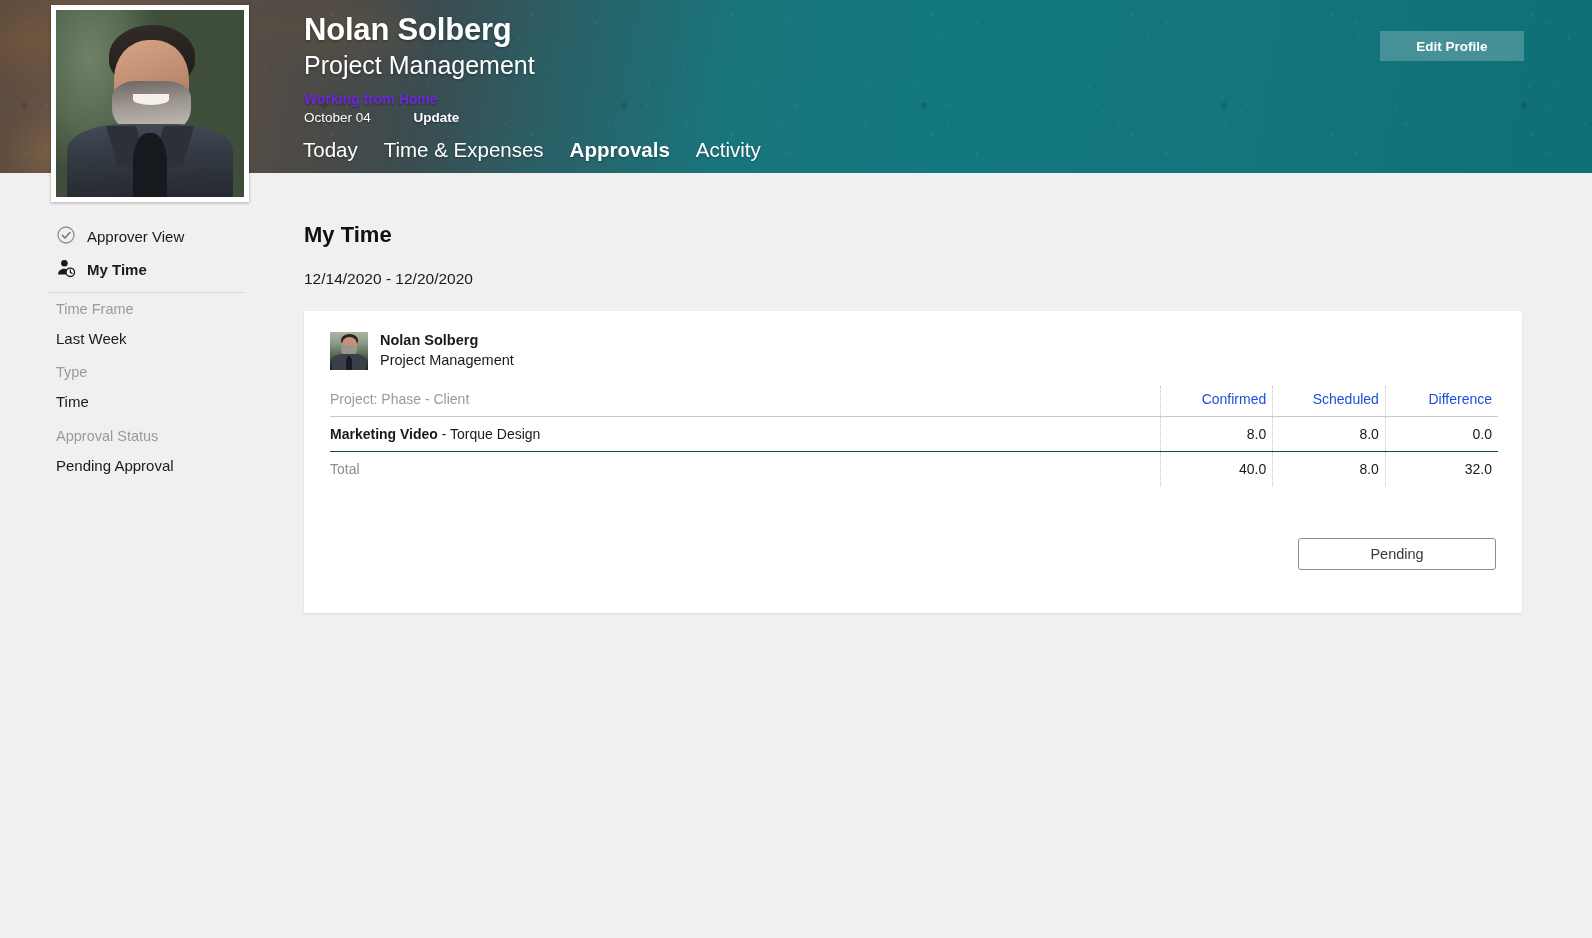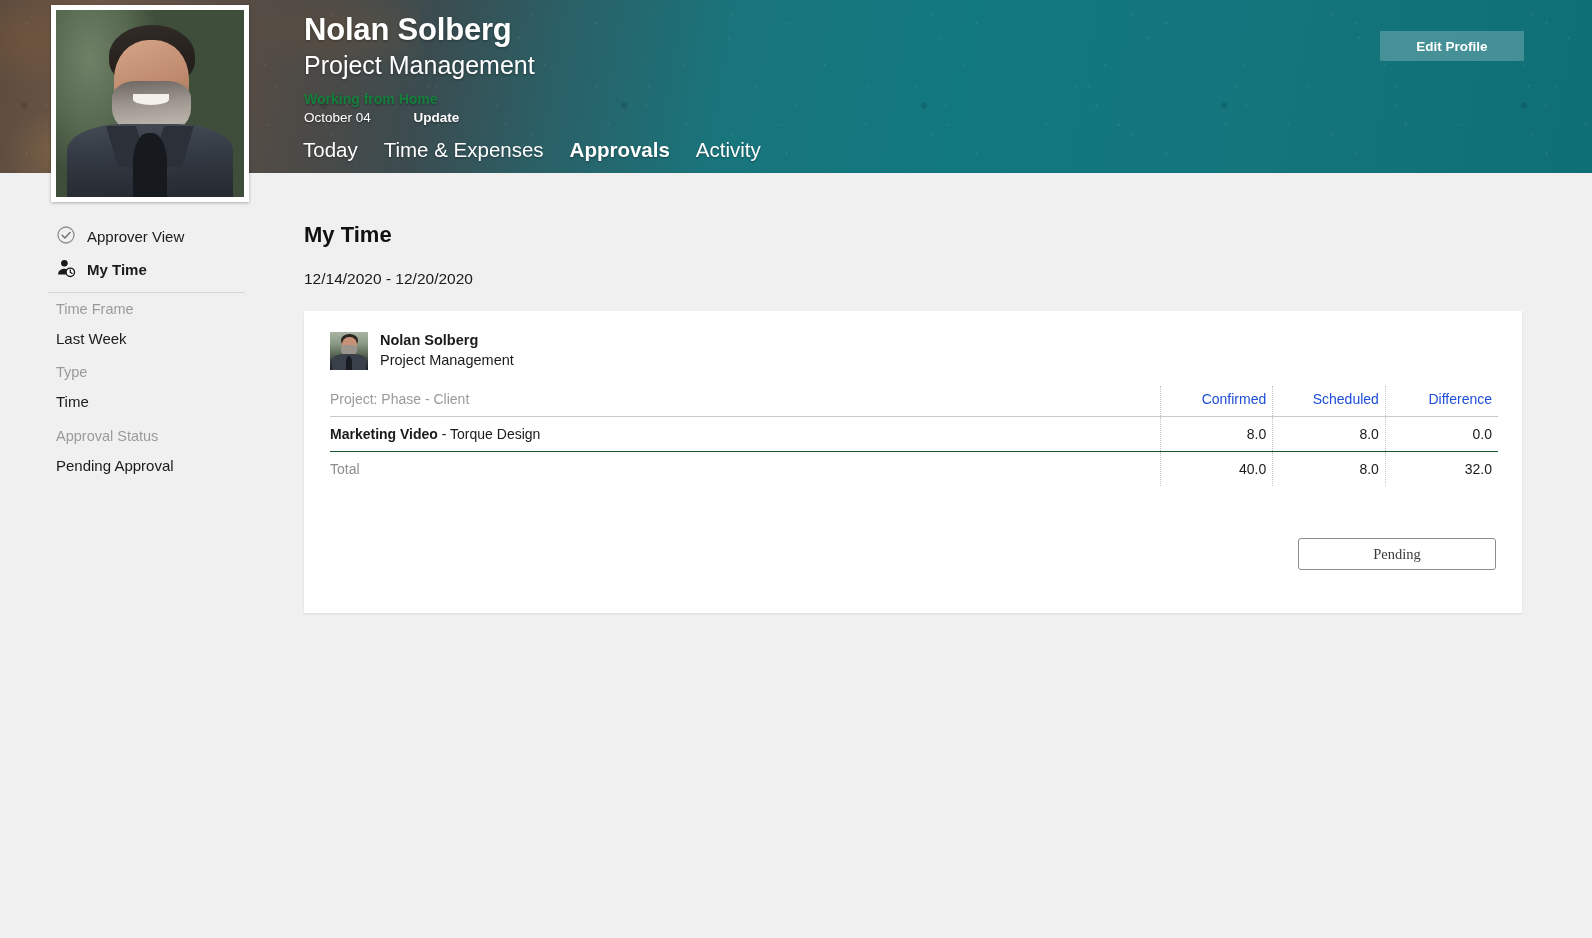--- a/index.html
+++ b/index.html
@@ -146,21 +146,21 @@
     letter-spacing: -0.2px;
     text-shadow: 0 1px 3px rgba(0,0,0,0.35);
   }
   .hdr-role {
     position: absolute; left: 304px; top: 51px;
     font-size: 25px; font-weight: normal; color: #ffffff;
     text-shadow: 0 1px 3px rgba(0,0,0,0.35);
   }
   .hdr-status {
     position: absolute; left: 304px; top: 91px;
-    font-size: 14px; font-weight: bold; color: #15803d;
+    font-size: 14px; font-weight: bold; color: #6d28d9;
     text-shadow: 0 1px 2px rgba(0,0,0,0.4);
   }
   .hdr-update {
     position: absolute; left: 304px; top: 110px;
     font-size: 13.5px; color: #ffffff;
     text-shadow: 0 1px 2px rgba(0,0,0,0.4);
   }
   .hdr-update b { font-weight: bold; margin-left: 39px; }
 
   .edit-profile {
@@ -277,21 +277,21 @@
   .ttable td.t-desc { color: #8e8e8e; }
   .ttable td.t-num  { color: #1a1a1a; text-align: right; padding-right: 6px;
                       border-left: 1px dotted #c4c4c4; }
 
   .pending-btn {
     position: absolute; right: 26px; bottom: 43px;
     width: 198px; height: 32px;
     background: #ffffff;
     border: 1px solid #8c8c8c;
     border-radius: 3px;
-    font-family: Liberation Serif, serif;
+    font-family: Liberation Sans, sans-serif;
     font-size: 14.5px; color: #3a3a3a;
     cursor: pointer;
     display: flex; align-items: center; justify-content: center;
   }
 </style>
 </head>
 <body>
 
 <div class="banner">
   <div class="banner-rust"></div>

